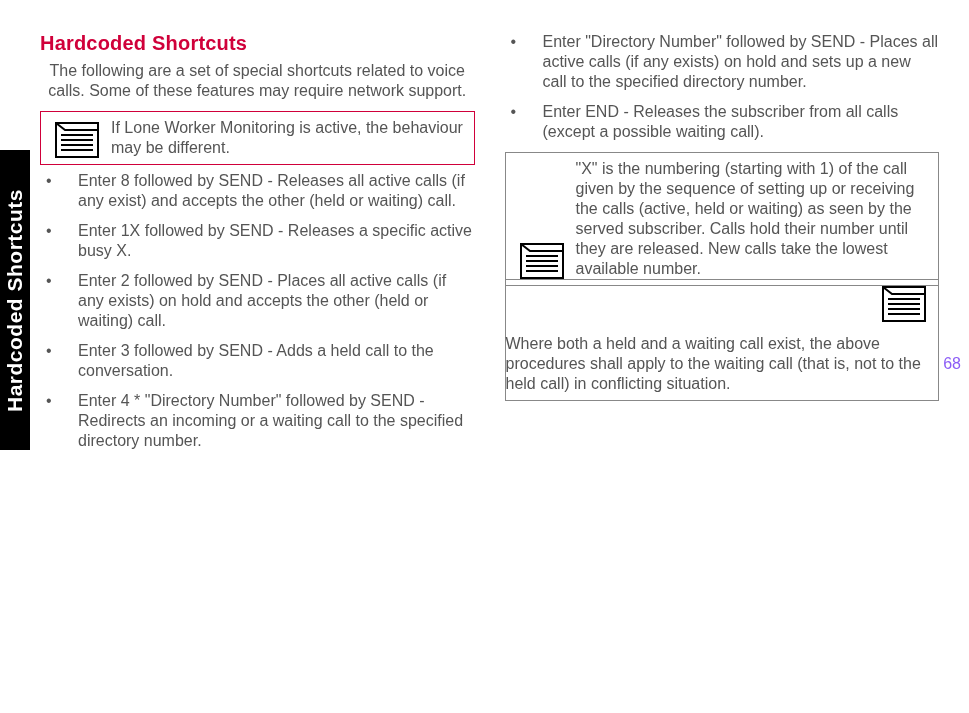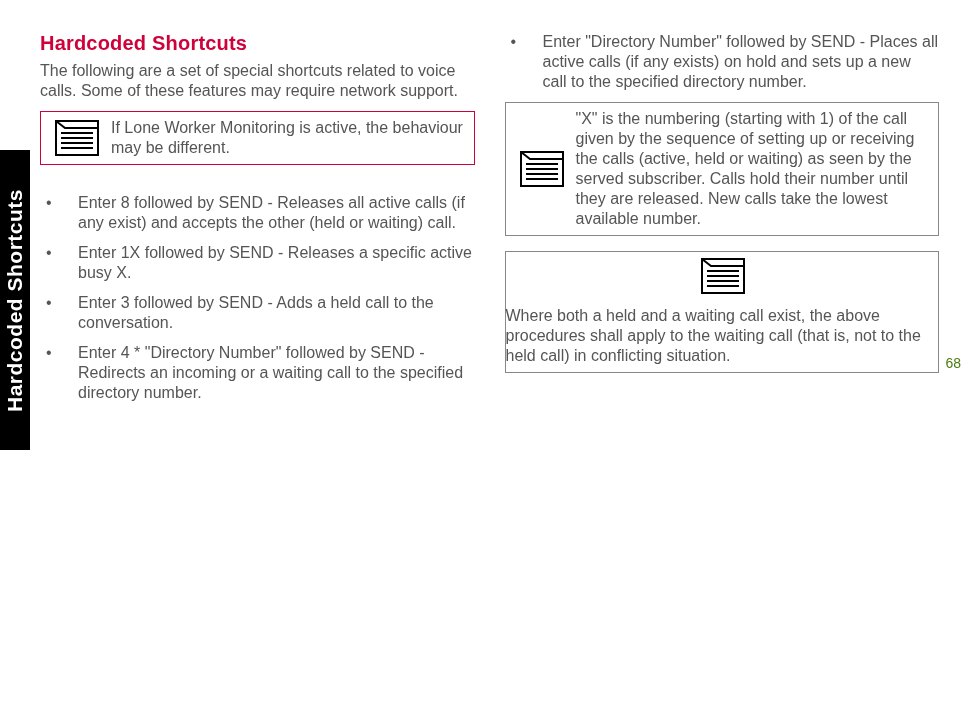--- a/index.html
+++ b/index.html
@@ -48,26 +48,27 @@
     font-weight: bold;
     font-stretch: condensed;
     font-size: 20px;
     margin-bottom: 6px;
     letter-spacing: 0.2px;
   }
   p.intro {
     font-size: 16px;
     line-height: 1.25;
     margin-bottom: 10px;
+    text-align: center;
   }
   .note-box {
     border: 1.5px solid #d0003a;
     display: flex;
-    align-items: center;
-    margin-bottom: 28px;
+    align-items: flex-end;
+    margin-bottom: 6px;
   }
   .note-box.gray { border-color: #888; }
   .note-box + .note-box { margin-top: -13px; flex-direction: column; }
   .note-icon {
     width: 70px;
     display: flex;
     align-items: flex-start;
     justify-content: center;
     padding: 6px 8px 6px 10px;
   }
@@ -94,22 +95,22 @@
     position: absolute;
     left: 6px;
     top: 0;
     font-size: 16px;
     color: #555;
   }
   .page-num {
     position: absolute;
     right: 8px;
     top: 355px;
-    font-size: 14px;
-    color: #4d7c0f;
+    font-size: 16px;
+    color: #8b5cf6;
   }
 </style>
 </head>
 <body>
 
 <div class="page">
 
   <div class="side-tab">Hardcoded Shortcuts</div>
 
   <div class="page-num">68</div>
@@ -130,28 +131,30 @@
             <line x1="6" y1="23" x2="38" y2="23" stroke="#000" stroke-width="2"></line>
             <line x1="6" y1="28" x2="38" y2="28" stroke="#000" stroke-width="2"></line>
           </svg>
         </div>
         <div class="note-text">If Lone Worker Monitoring is active, the behaviour may be different.</div>
       </div>
 
       <ul class="shortcuts">
         <li>Enter 8 followed by SEND - Releases all active calls (if any exist) and accepts the other (held or waiting) call.</li>
         <li>Enter 1X followed by SEND - Releases a specific active busy X.</li>
+        <li>Enter 2 followed by SEND - Places all active calls (if any exists) on hold and accepts the other (held or waiting) call.</li>
         <li>Enter 3 followed by SEND - Adds a held call to the conversation.</li>
         <li>Enter 4 * "Directory Number" followed by SEND - Redirects an incoming or a waiting call to the specified directory number.</li>
       </ul>
     </div>
 
     <div class="col">
       <ul class="shortcuts">
         <li>Enter "Directory Number" followed by SEND - Places all active calls (if any exists) on hold and sets up a new call to the specified directory number.</li>
+        <li>Enter END - Releases the subscriber from all calls (except a possible waiting call).</li>
       </ul>
 
       <div class="note-box gray">
         <div class="note-icon">
           <svg viewBox="0 0 44 36">
             <rect x="1" y="1" width="42" height="34" fill="#fff" stroke="#000" stroke-width="2"></rect>
             <path d="M1 1 L10 8 L43 8" fill="none" stroke="#000" stroke-width="2"></path>
             <line x1="6" y1="13" x2="38" y2="13" stroke="#000" stroke-width="2"></line>
             <line x1="6" y1="18" x2="38" y2="18" stroke="#000" stroke-width="2"></line>
             <line x1="6" y1="23" x2="38" y2="23" stroke="#000" stroke-width="2"></line>

